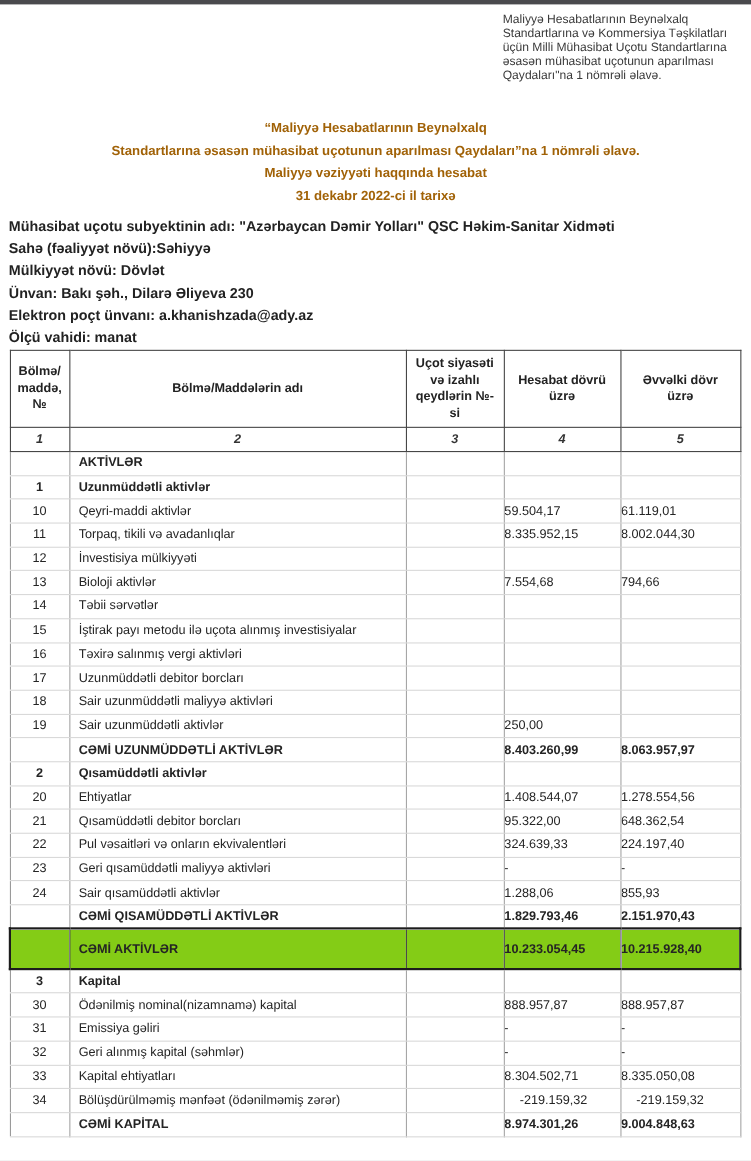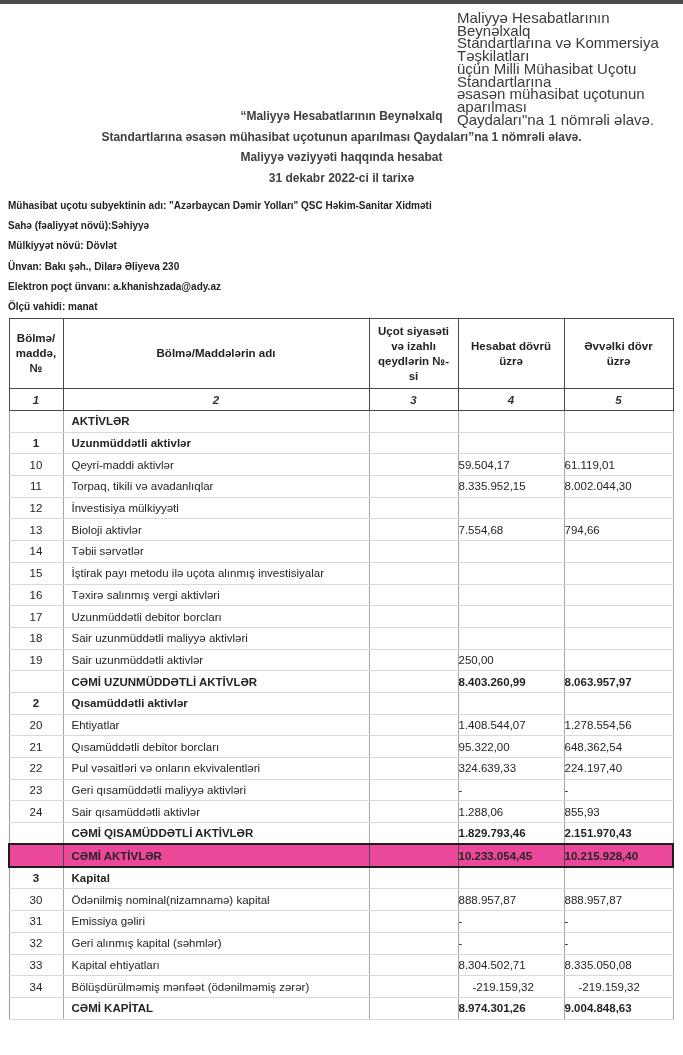--- a/index.html
+++ b/index.html
@@ -5,29 +5,29 @@
   * { margin:0; padding:0; box-sizing:border-box; }
   html,body { background:#e9e9e9; }
   .page {
     position:relative; width:683px; height:1055px; background:#ffffff;
     font-family:"Liberation Sans", sans-serif; color:#262626; overflow:hidden;
     margin:0 auto;
   }
   .top-bar { position:absolute; left:0; top:0; width:683px; height:4px; background:#4a4a4d; }
   .corner-note {
     position:absolute; left:457px; top:12px; width:218px;
-    font-size:15px; line-height:12.7px; color:#3a3a3a; white-space:pre-line;
+    font-size:11px; line-height:12.7px; color:#3a3a3a; white-space:pre-line;
   }
   .doc-title {
     position:absolute; left:0; top:106px; width:683px; text-align:center;
-    font-weight:bold; font-size:12px; line-height:20.5px; color:#404040;
+    font-weight:bold; font-size:12px; line-height:20.5px; color:#a16207;
     white-space:pre-line;
   }
   .info-block { position:absolute; left:8px; top:196px; width:660px; }
-  .info-line { font-weight:bold; font-size:10px; line-height:20.2px; color:#222; white-space:nowrap; }
+  .info-line { font-weight:bold; font-size:13px; line-height:20.2px; color:#222; white-space:nowrap; }
 
   table.bs-table {
     position:absolute; left:8px; top:318px; width:664px;
     border-collapse:collapse; table-layout:fixed;
     border-left:1px solid #9a9a9a; border-right:1px solid #9a9a9a; border-bottom:1px solid #4d7c0f;
   }
   .bs-table thead th {
     border:1.2px solid #474747; font-weight:bold; font-size:11.5px; line-height:15px;
     text-align:center; vertical-align:middle; white-space:pre-line; color:#222;
     padding:2px 1px; height:70px;
@@ -41,21 +41,21 @@
     border-right:1px solid #a6a6a6; border-bottom:1px solid #d9d9d9;
     overflow:hidden; white-space:nowrap;
   }
   .bs-table tbody td.c-no { text-align:center; }
   .bs-table tbody td.c-name { padding-left:8px; }
   .bs-table tbody td.c-val { text-align:left; padding-right:7px; }
   .bs-table tbody td.c-val .minus { float:left; margin-left:14px; }
   .bs-table tbody tr.section td.c-name, .bs-table tbody tr.section td.c-no { font-weight:bold; }
   .bs-table tbody tr.total td { font-weight:bold; }
   .bs-table tbody tr.grand td {
-    font-weight:bold; background:#ec4899; height:23px;
+    font-weight:bold; background:#84cc16; height:37px;
     border-top:2.5px solid #1c1c1c; border-bottom:2.5px solid #1c1c1c;
     border-right:1px solid #4a4a4a;
   }
   .bs-table tbody tr.grand td:first-child { border-left:2.5px solid #1c1c1c; }
   .bs-table tbody tr.grand td:last-child { border-right:2.5px solid #1c1c1c; }
 </style>
 </head>
 <body>
 
 <div class="page">

